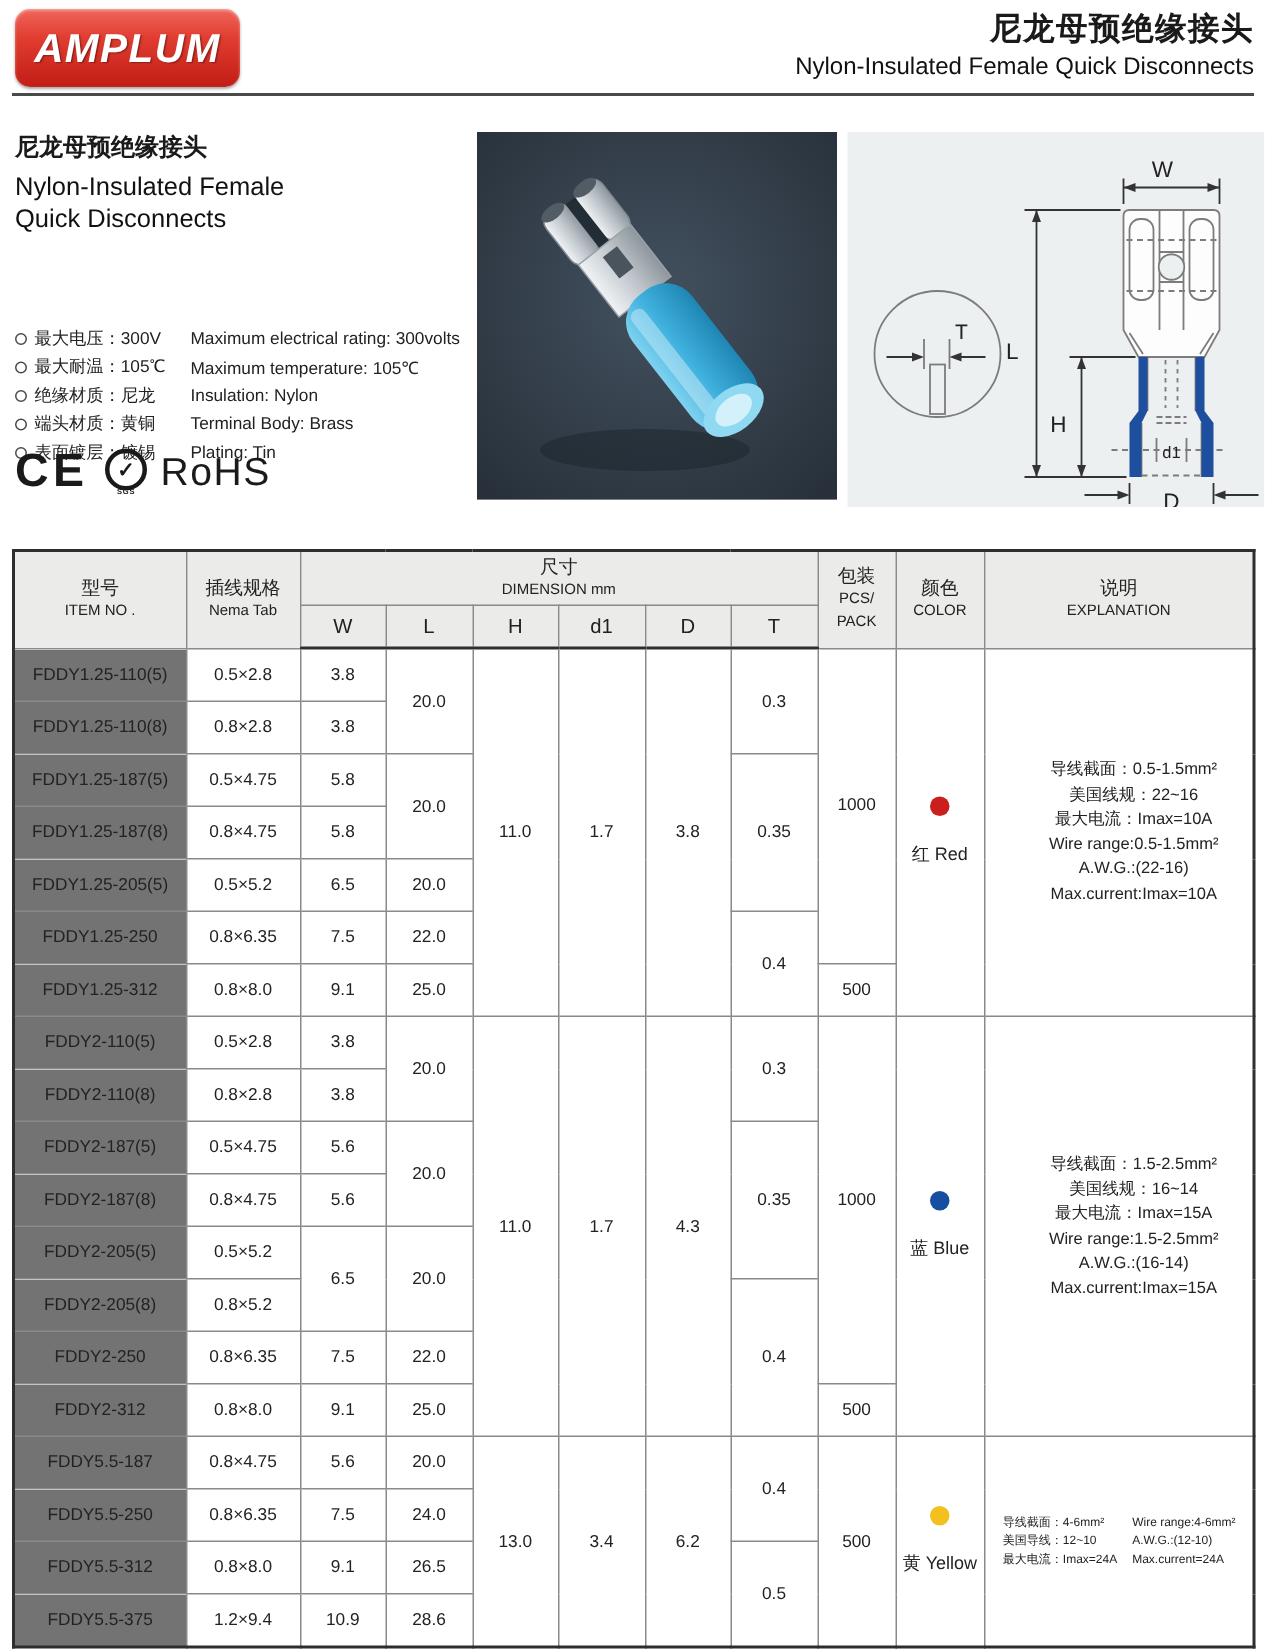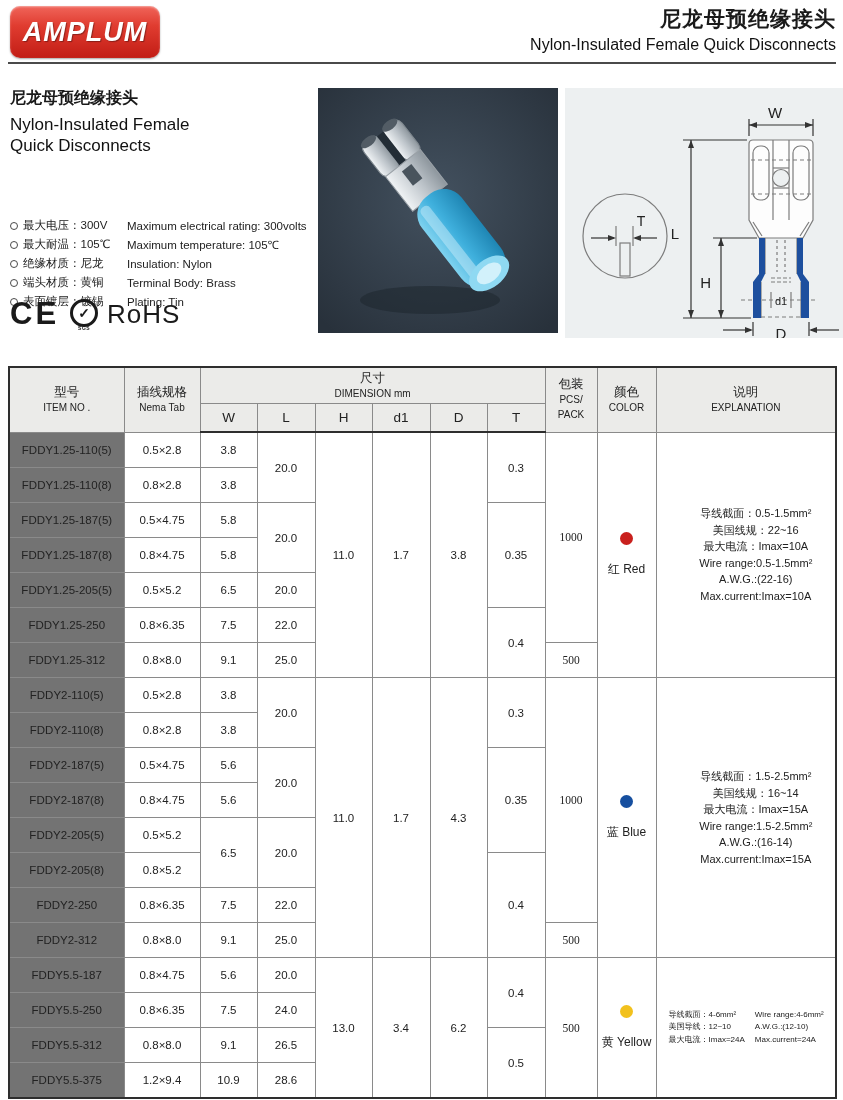--- a/index.html
+++ b/index.html
@@ -43,21 +43,21 @@
         font-size:11.5px;color:#222;border:2px solid #2e2e2e;}
   .spec-table th,.spec-table td{border:1px solid #8a8a8a;text-align:center;vertical-align:middle;padding:0;overflow:hidden;}
   .spec-table thead th{background:#ebebe9;font-weight:normal;}
   .spec-table thead tr.rowA th{height:35px;}
   .spec-table thead tr.rowB th{height:27px;font-size:13.5px;}
   .spec-table thead tr:last-child th{border-bottom:2px solid #2e2e2e;}
   .th-zh{font-size:12.5px;line-height:15px;}
   .th-en{font-size:10px;line-height:15px;}
   .spec-table tbody td{height:34px;}
   .td-item{background:#737373;text-align:left;padding-left:9px;font-size:11.5px;}
-  .td-pack{font-size:11.5px;font-family:Liberation Serif, serif;}
+  .td-pack{font-size:11.5px;}
   .td-color .dot{display:inline-block;width:13px;height:13px;border-radius:50%;}
   .td-color .dot-label{font-size:12px;margin-top:14px;}
   .td-expl{text-align:left;}
   .expl-box{padding-left:20px;font-size:11px;line-height:16.5px;color:#222;}
   .expl2-box{display:flex;gap:10px;padding-left:12px;font-size:8px;line-height:12.5px;color:#222;text-align:left;}
 </style>
 </head>
 <body>
 
 <div class="page">

